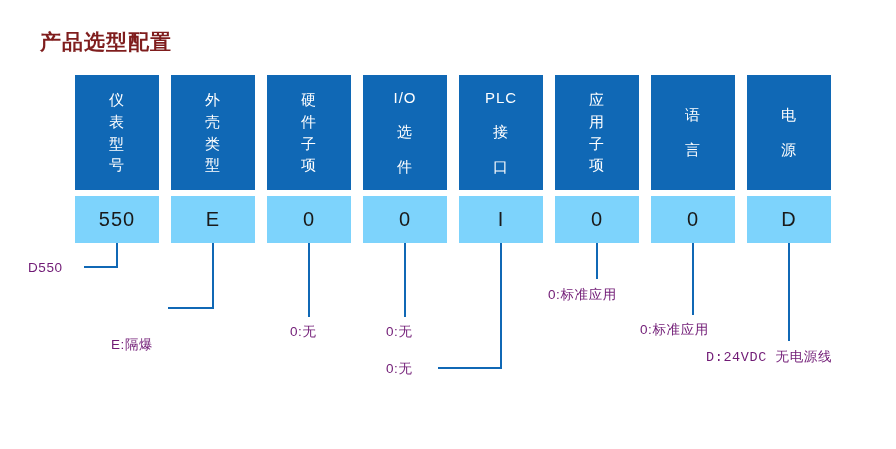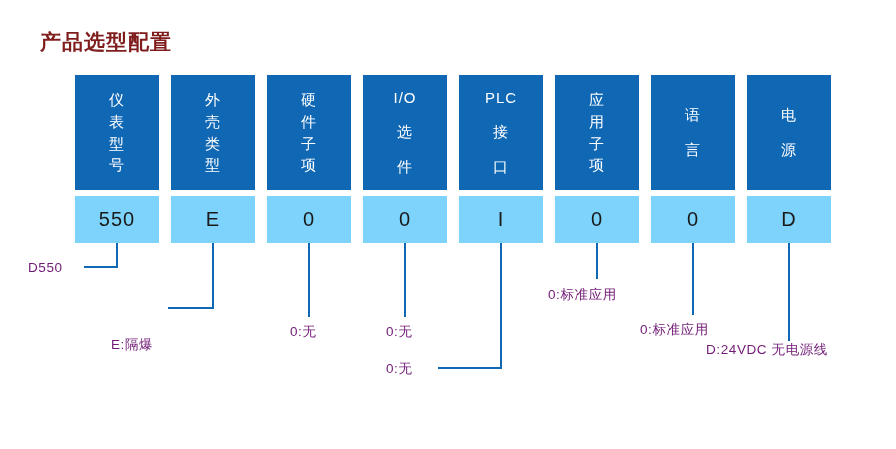--- a/index.html
+++ b/index.html
@@ -213,17 +213,17 @@
   </div>
 
   <div class="anno" style="left:548px; top:285px;">
     <div>0:标准应用</div>
   </div>
 
   <div class="anno" style="left:640px; top:320px;">
     <div>0:标准应用</div>
   </div>
 
-  <div class="anno" style="left:706px; top:340px;">
+  <div class="anno" style="left:706px; top:348px;font-family:Liberation Mono, monospace;">
     <div>D:24VDC 无电源线</div>
   </div>
 
 </div>
 
 </body></html>

